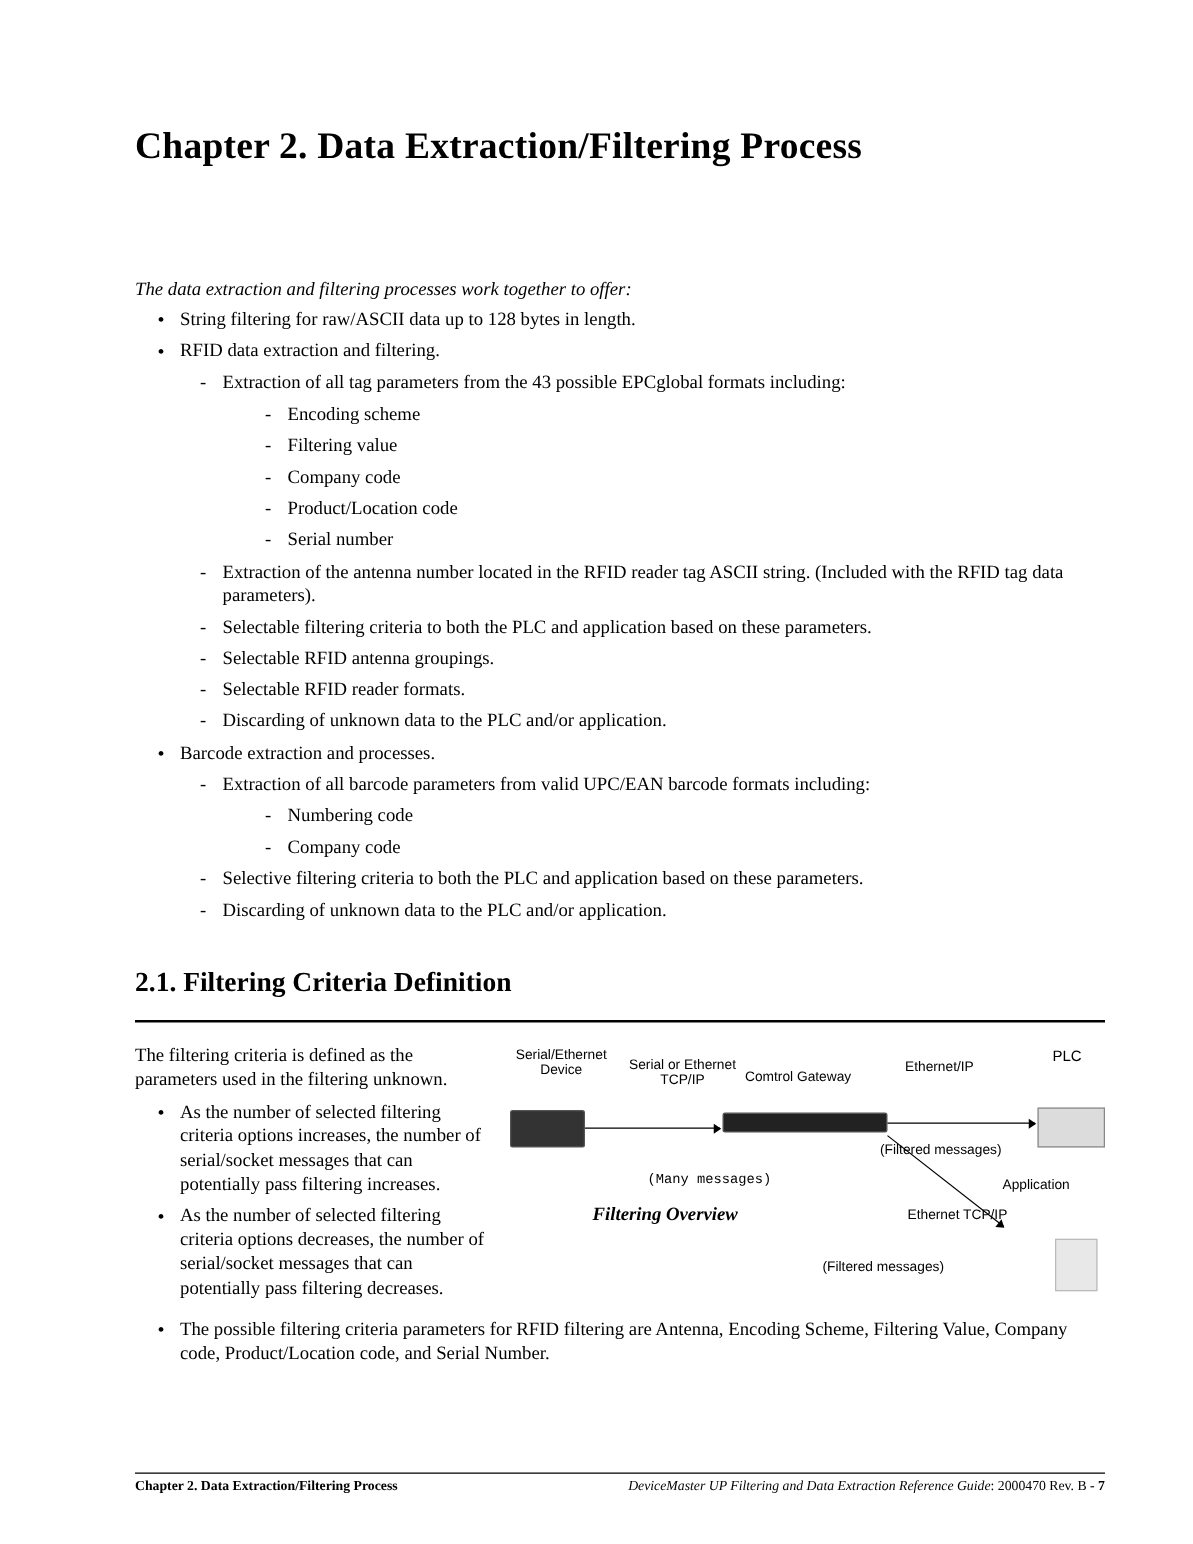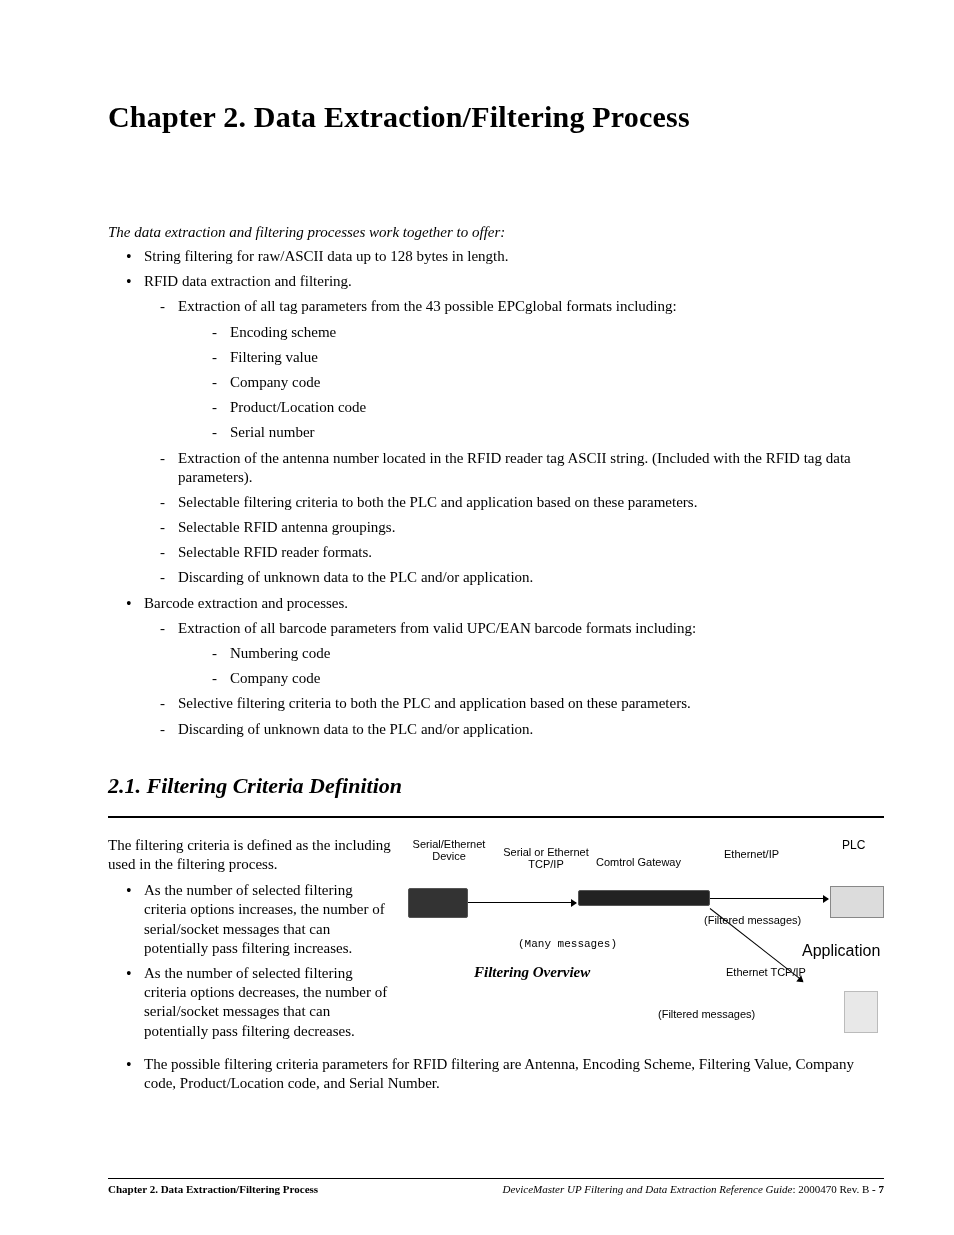--- a/index.html
+++ b/index.html
@@ -73,21 +73,20 @@
   ul.sub2 > li::before {
     content: "-";
     position: absolute;
     left: -18px;
     top: 0;
   }
   .section-title {
     font-weight: bold;
     font-size: 22px;
     margin: 34px 0 17px 0;
-    font-style: italic;
   }
   hr.rule {
     border: none;
     border-top: 2px solid #000;
     margin: 6px 0 18px 0;
   }
   .two-col {
     display: flex;
     gap: 12px;
   }
@@ -215,21 +214,21 @@
         <li>Discarding of unknown data to the PLC and/or application.</li>
       </ul>
     </li>
   </ul>
 
   <h2 class="section-title">2.1.   Filtering Criteria Definition</h2>
   <hr class="rule">
 
   <div class="two-col">
     <div class="left-col">
-      <p>The filtering criteria is defined as the including used in the filtering process.</p>
+      <p>The filtering criteria is defined as the parameters used in the filtering unknown.</p>
       <ul class="top">
         <li>As the number of selected filtering criteria options increases, the number of serial/socket messages that can potentially pass filtering increases.</li>
         <li>As the number of selected filtering criteria options decreases, the number of serial/socket messages that can potentially pass filtering decreases.</li>
       </ul>
     </div>
 
     <div class="diagram-wrap">
       <div class="diagram">
         <div class="lbl" style="left:0;top:2px;text-align:center;width:90px;">Serial/Ethernet<br>Device</div>
         <div class="lbl" style="left:92px;top:10px;text-align:center;width:100px;">Serial or Ethernet<br>TCP/IP</div>
@@ -241,21 +240,21 @@
         <div class="dev-box long"></div>
         <div class="plc-box"></div>
         <div class="app-box"></div>
 
         <div class="arrow" style="left:64px;top:66px;width:108px;"></div>
         <div class="arrow" style="left:306px;top:62px;width:118px;"></div>
         <div class="arrow" style="left:306px;top:72px;width:118px;transform:rotate(38deg);transform-origin:left center;"></div>
 
         <div class="lbl" style="left:300px;top:78px;">(Filtered messages)</div>
         <div class="lbl" style="left:114px;top:102px;font-family:Liberation Mono, monospace;">(Many messages)</div>
-        <div class="lbl" style="left:398px;top:106px;font-size:16px;">Application</div>
+        <div class="lbl" style="left:398px;top:106px;font-size:11px;">Application</div>
         <div class="lbl" style="left:322px;top:130px;">Ethernet TCP/IP</div>
         <div class="lbl" style="left:254px;top:172px;">(Filtered messages)</div>
 
         <div class="overview" style="left:70px;top:128px;">Filtering Overview</div>
       </div>
     </div>
   </div>
 
   <ul class="top" style="margin-top:8px;">
     <li>The possible filtering criteria parameters for RFID filtering are Antenna, Encoding Scheme, Filtering Value, Company code, Product/Location code, and Serial Number.</li>

